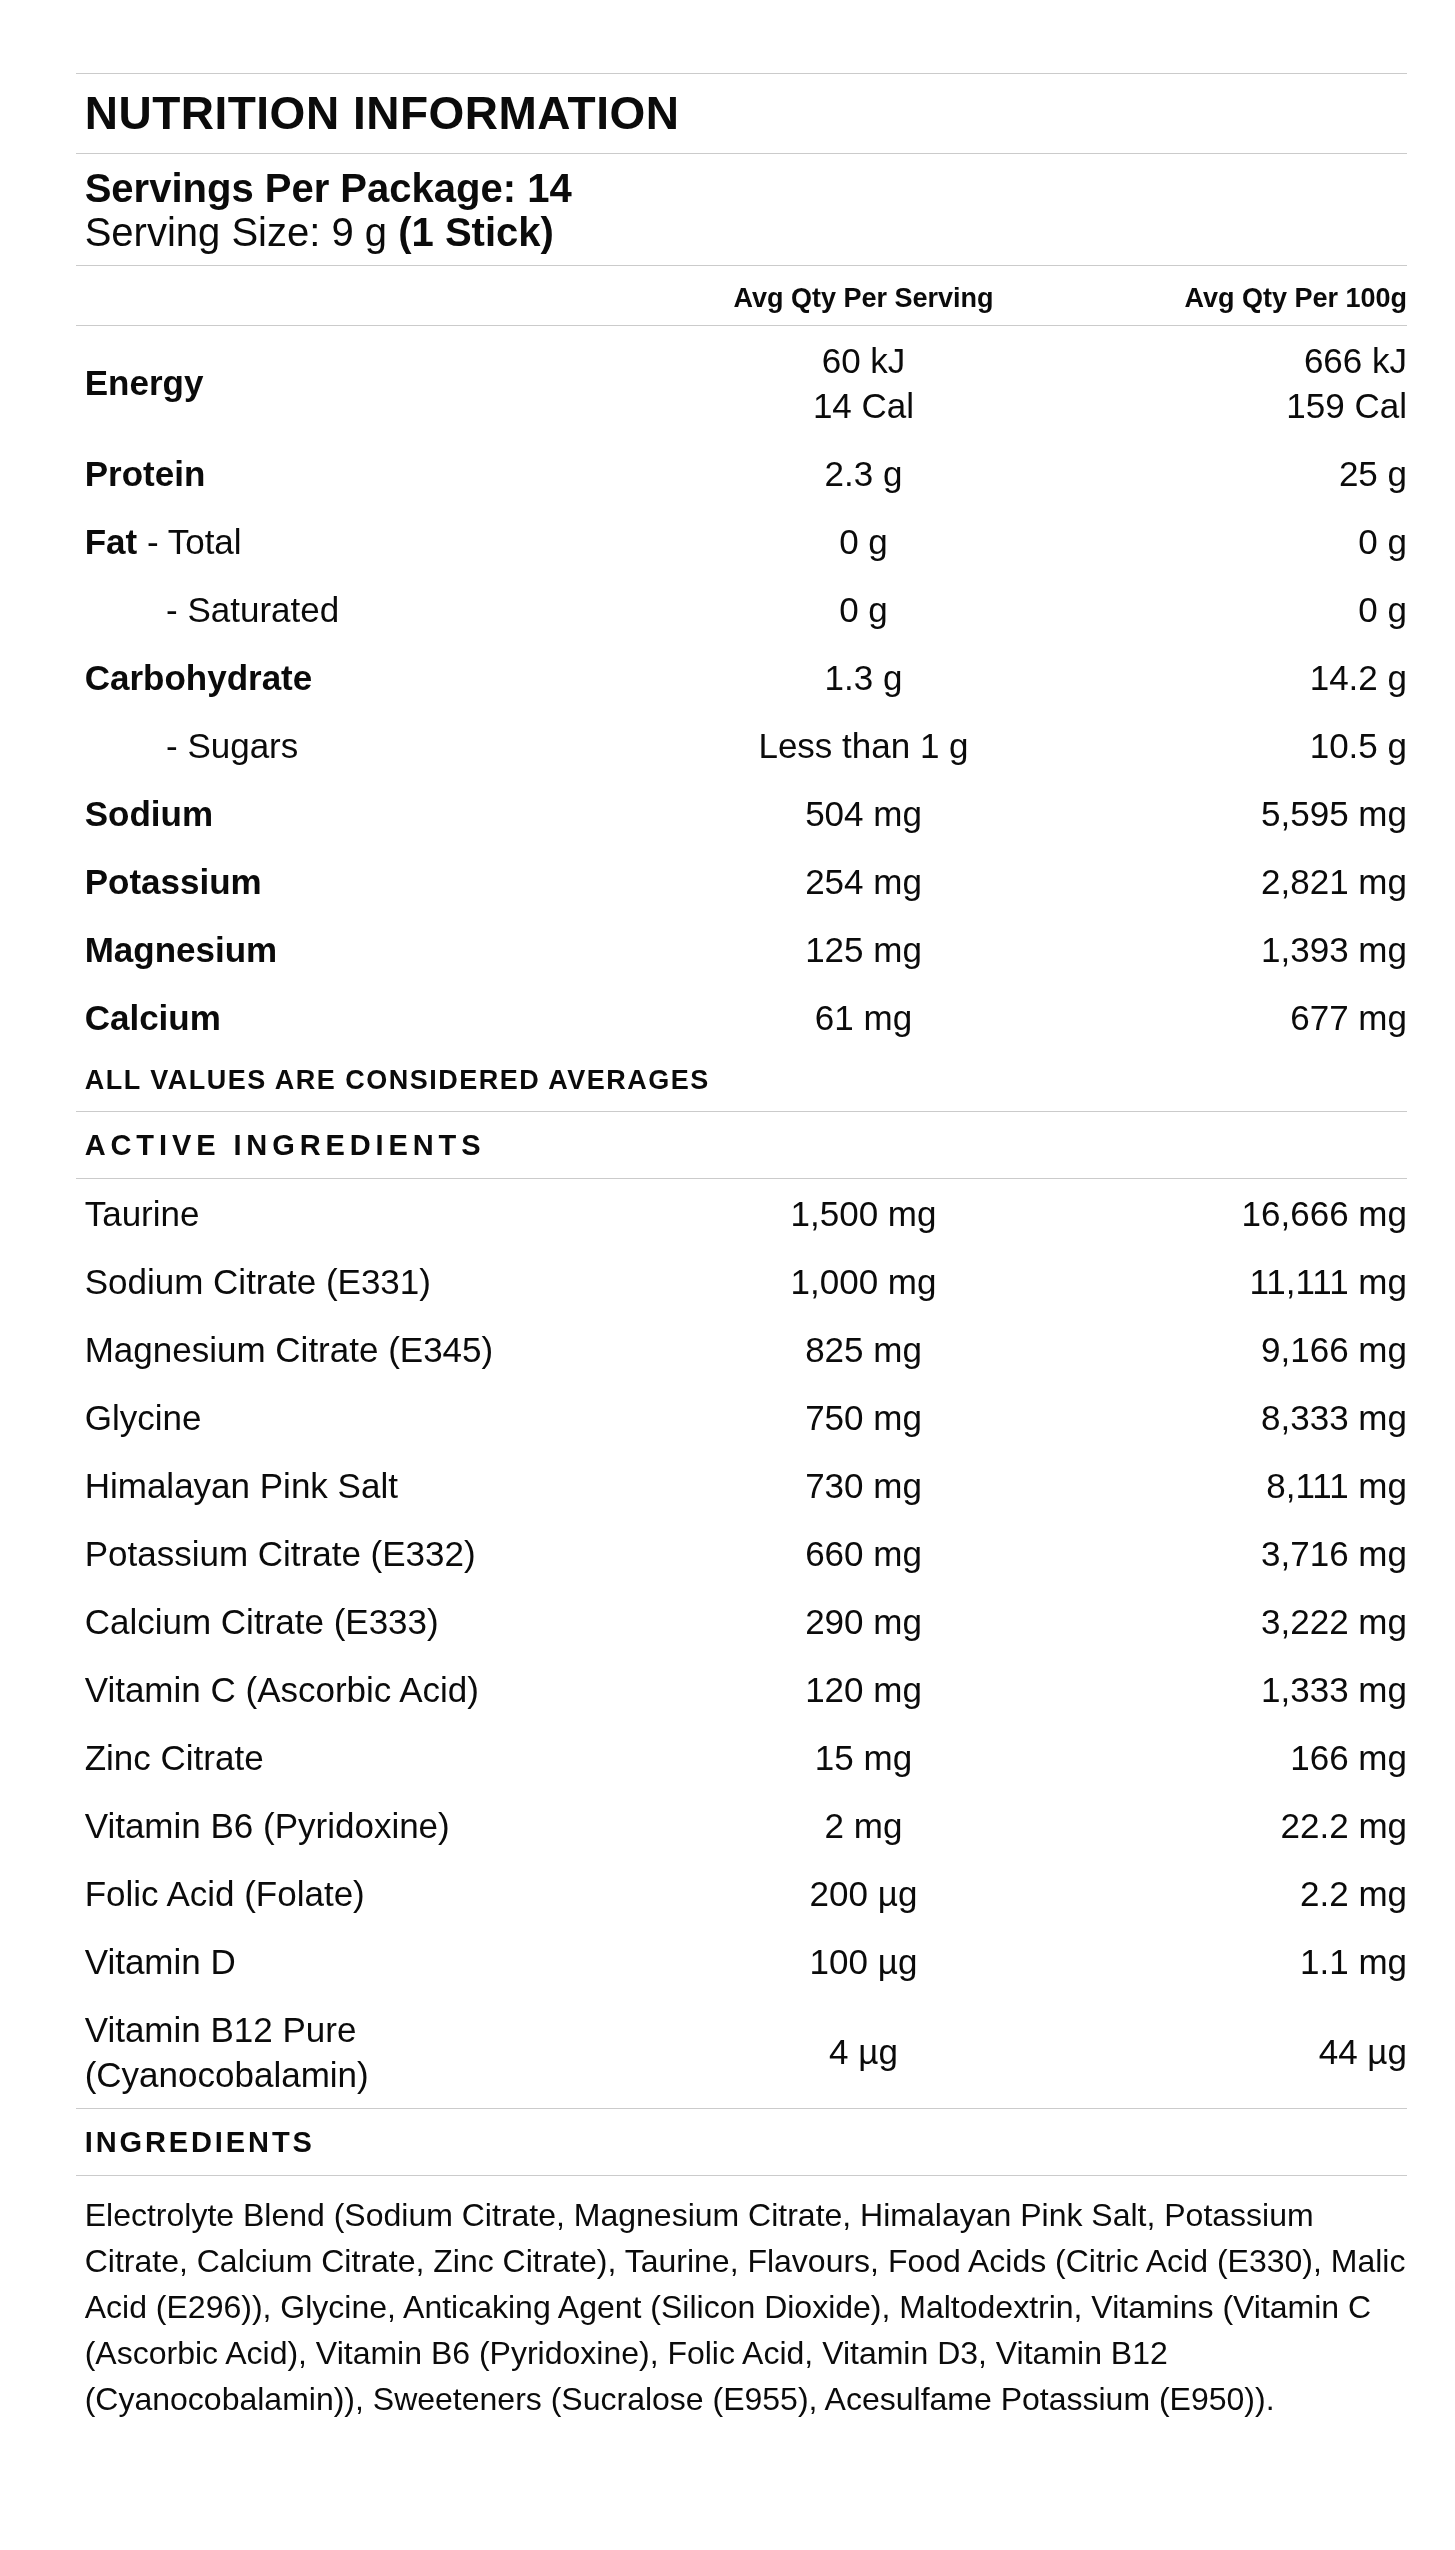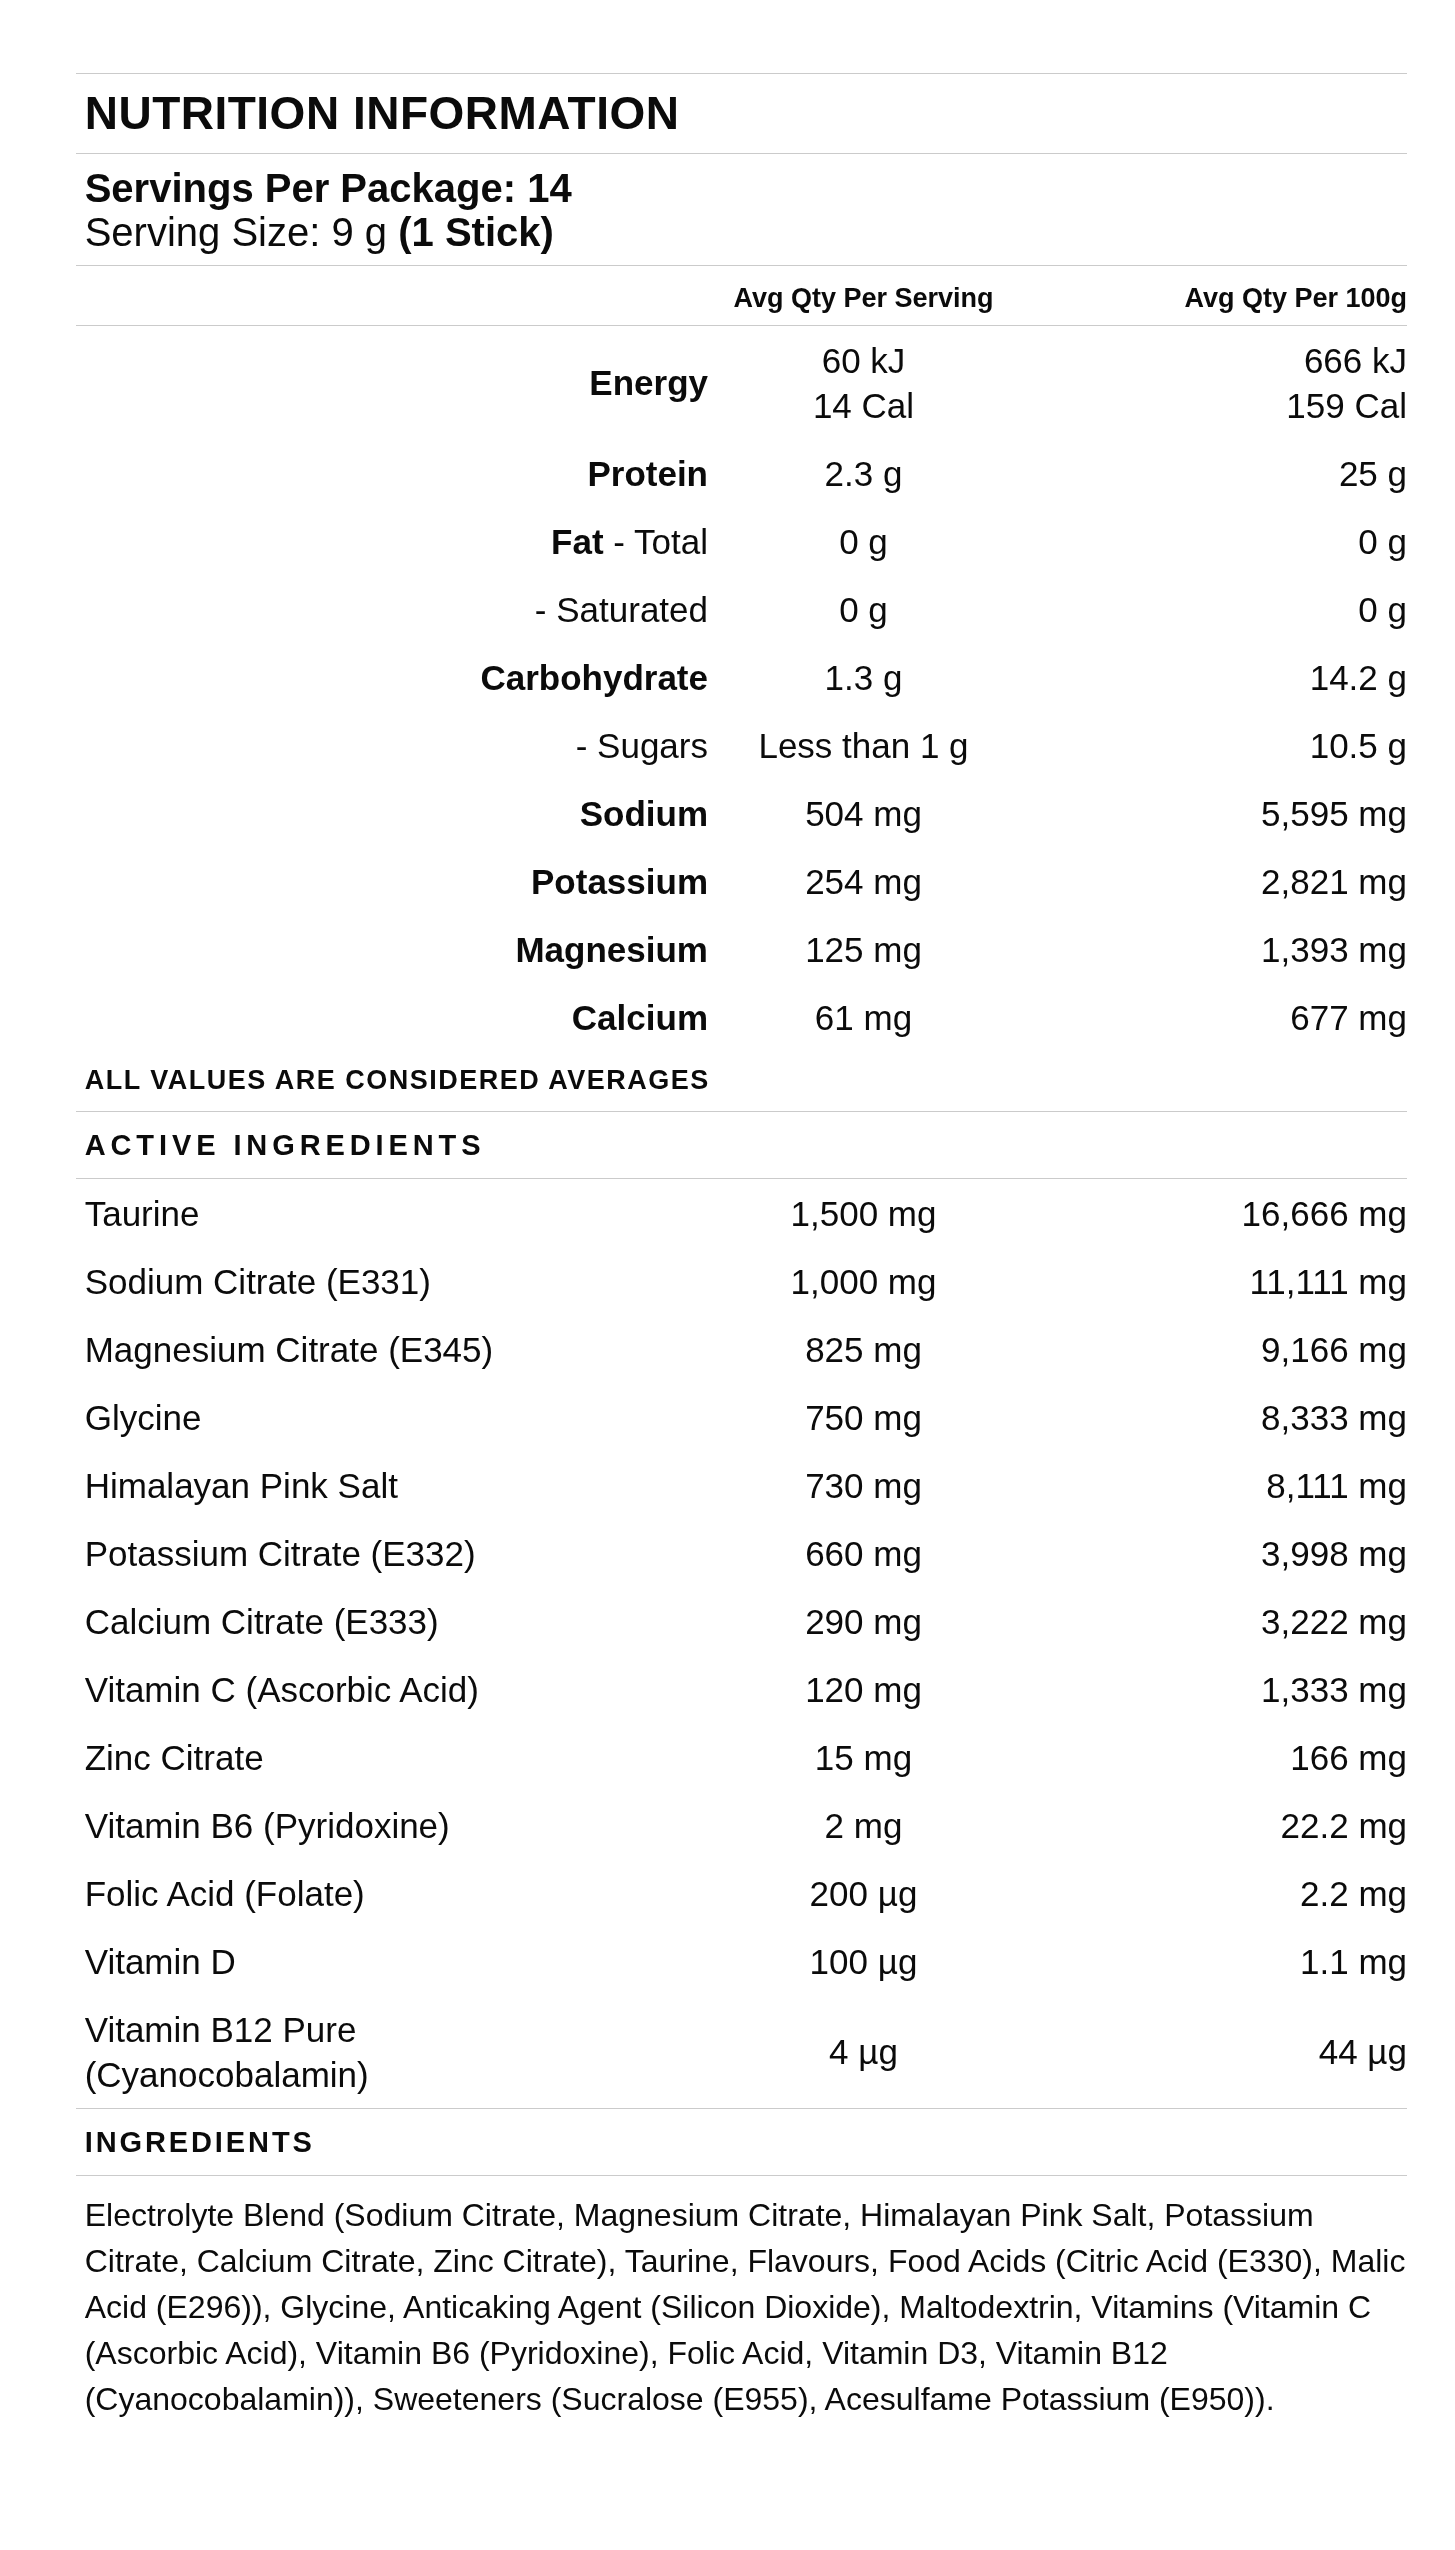--- a/index.html
+++ b/index.html
@@ -30,21 +30,21 @@
   }
   .col-label { flex:1; }
   .v1 { width:311px; text-align:center; }
   .v2 { width:388px; text-align:right; }
   .row {
     display:flex; align-items:center; min-height:68px;
     font-size:35px; line-height:43px;
   }
   .row .label { flex:1; padding-left:8.7px; }
   .row.tall { min-height:113px; }
-  .main .label { font-weight:bold;text-align:right; }
+  .main .label { font-weight:bold; }
   .main .label .reg { font-weight:normal; }
   .row .indent { padding-left:90px; font-weight:normal; }
   .stack span { display:block; line-height:45px; }
   .note {
     font-size:27px; font-weight:bold; letter-spacing:1.5px;
     margin:13.6px 0 15.5px 0;
   }
   .section-header {
     font-size:29px; font-weight:bold; letter-spacing:4.9px;
     margin:15.5px 0 15.5px 0; line-height:35px;
@@ -193,21 +193,21 @@
 
     <div class="row">
       <div class="label">Himalayan Pink Salt</div>
       <div class="v1">730 mg</div>
       <div class="v2">8,111 mg</div>
     </div>
 
     <div class="row">
       <div class="label">Potassium Citrate (E332)</div>
       <div class="v1">660 mg</div>
-      <div class="v2">3,998 mg</div>
+      <div class="v2">3,716 mg</div>
     </div>
 
     <div class="row">
       <div class="label">Calcium Citrate (E333)</div>
       <div class="v1">290 mg</div>
       <div class="v2">3,222 mg</div>
     </div>
 
     <div class="row">
       <div class="label">Vitamin C (Ascorbic Acid)</div>

